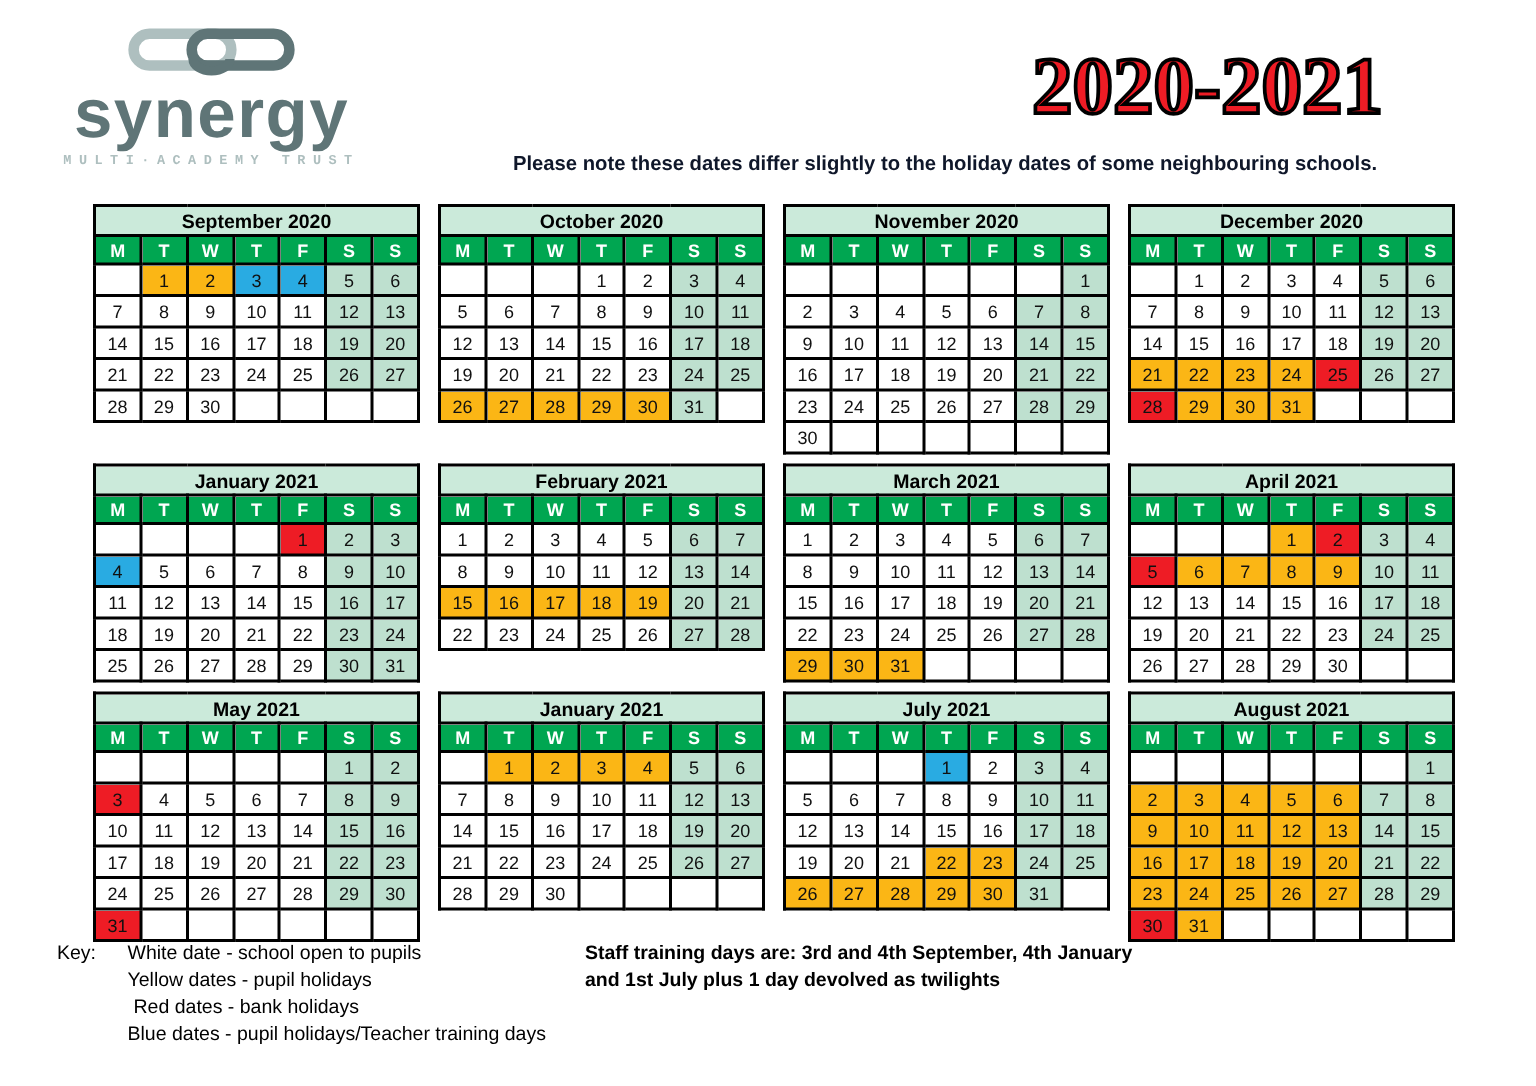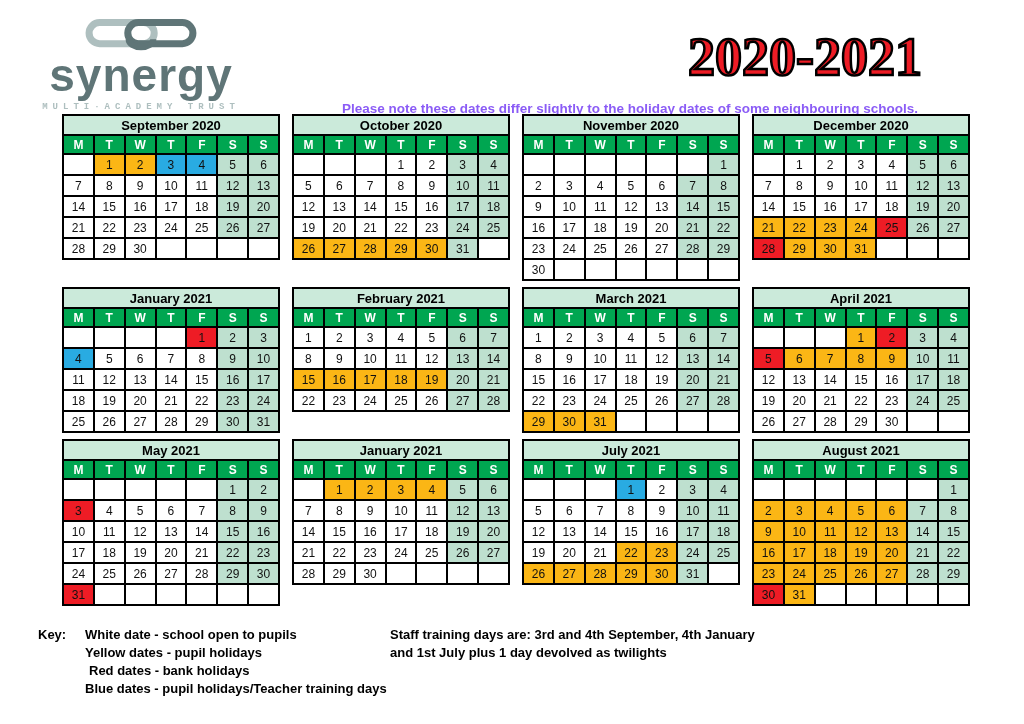--- a/index.html
+++ b/index.html
@@ -35,26 +35,26 @@
     text-align: center;
     font-size: 54px; font-weight: 900; letter-spacing: 0px;
     color: var(--title-red, #EE1C25);
     -webkit-text-stroke: 2.5px #000;
     font-family: Liberation Serif, serif;
   }
 
   .note {
     position: absolute; left: 290px; top: 101px; width: 680px;
     text-align: center;
-    font-size: 13.5px; font-weight: bold; color: #8b5cf6;
+    font-size: 13.5px; font-weight: bold; color: #0f172a;
   }
 
   
   .cal-grid {
-    position: absolute; left: 62px; top: 114px; width: 800px;
+    position: absolute; left: 62px; top: 136px; width: 800px;
     display: grid;
     grid-template-columns: repeat(4, 218px);
     column-gap: 12px; row-gap: 6px;
     align-items: start;
   }
 
   table.month {
     border-collapse: collapse;
     width: 218px;
     table-layout: fixed;
@@ -83,21 +83,21 @@
   td.c-y { background: var(--yellow, #FBB615); }
   td.c-b { background: var(--blue, #29ABE2); }
   td.c-r { background: var(--red, #EE1C25); }
   td.c-g { background: var(--mint-weekend, #BEE0CF); }
   td.c-w, td.c-e { background: #fff; }
 
   
   .key {
     position: absolute; left: 38px; top: 626px;
     display: flex;
-    font-size: 13px; font-weight: bold; color: #000;
+    font-size: 13px; font-weight: normal; color: #000;
     line-height: 18px;
   }
   .key .key-label { width: 47px; }
   .key .key-items div { white-space: nowrap; }
   .key .key-items div:nth-child(3) { padding-left: 4px; }
 
   .staff-note {
     position: absolute; left: 390px; top: 626px;
     font-size: 13px; font-weight: bold; color: #000;
     line-height: 18px;

